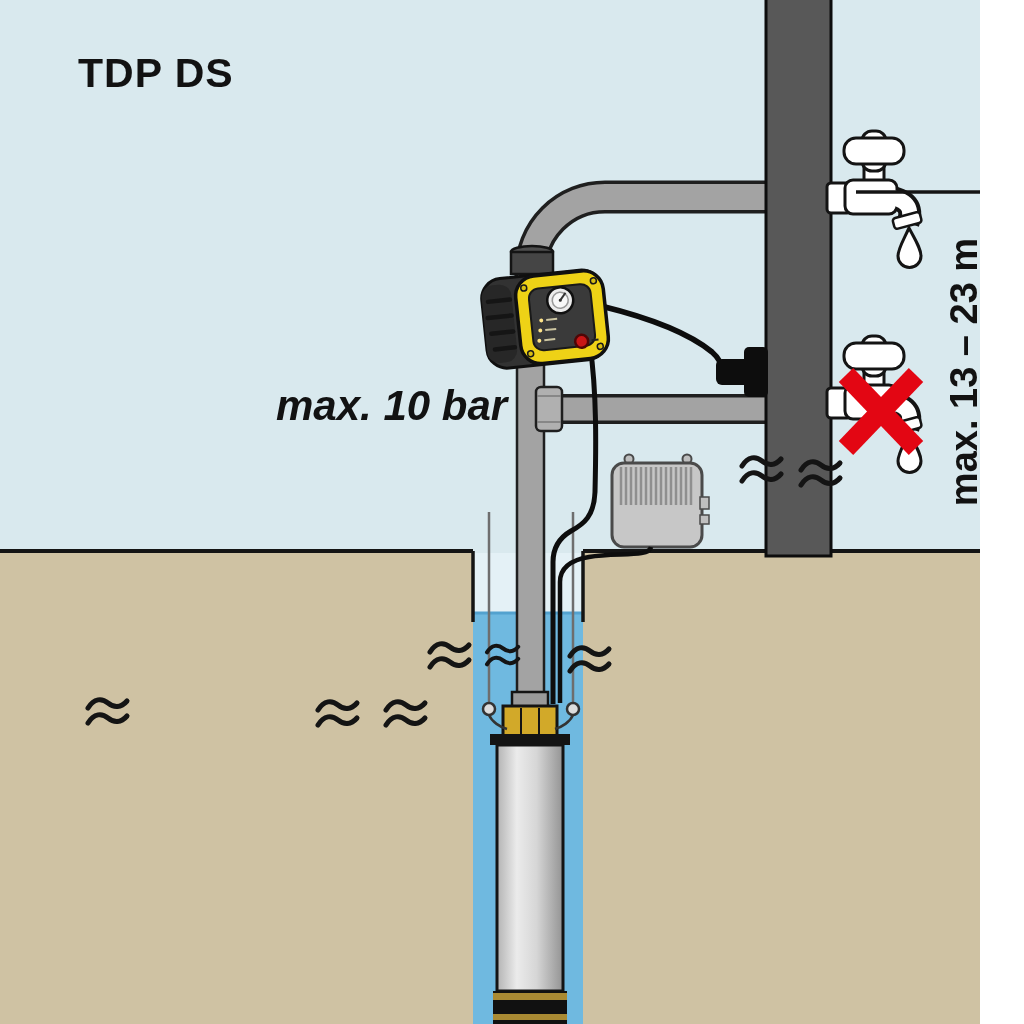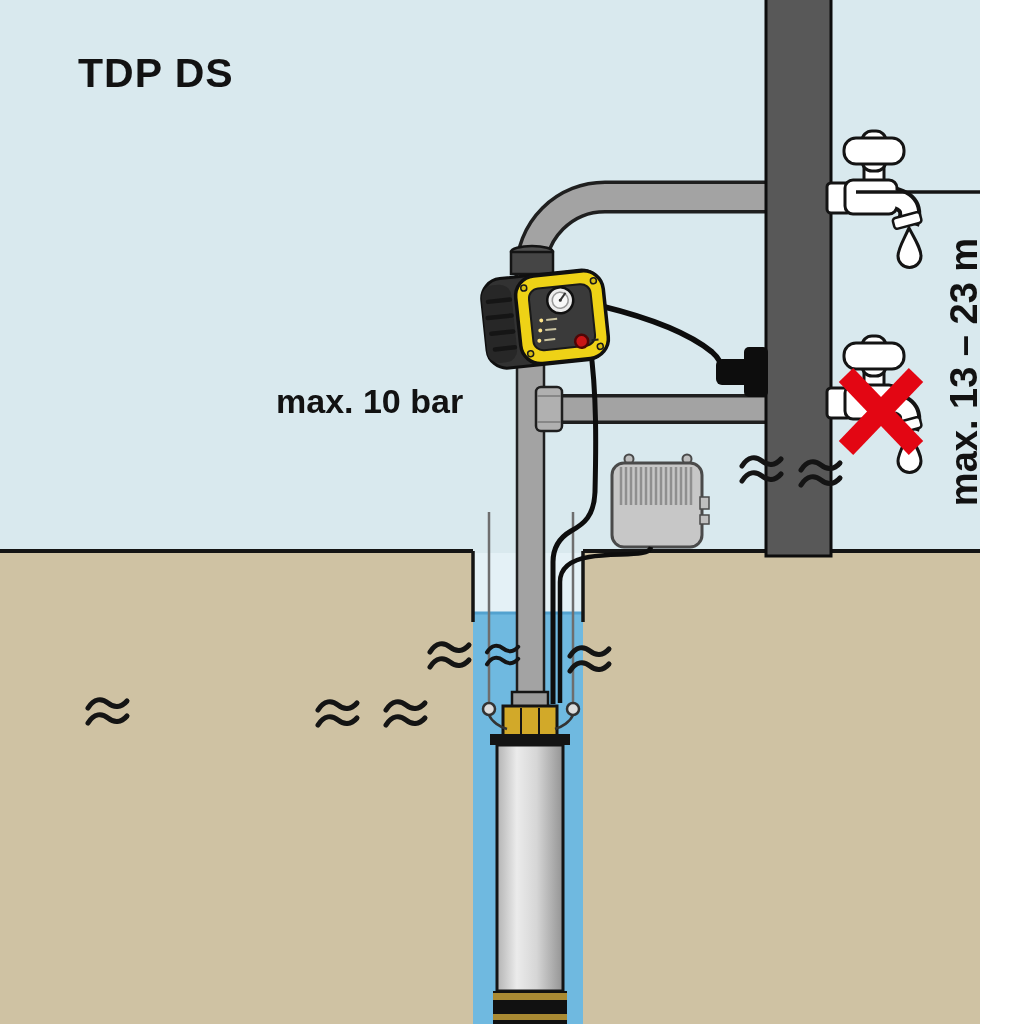--- a/index.html
+++ b/index.html
@@ -3,21 +3,21 @@
 <meta charset="utf-8">
 <style>
   html,body { margin:0; padding:0; background:#fff; }
   .stage {
     position:relative; width:980px; height:1024px; overflow:hidden;
     font-family:"Liberation Sans", sans-serif; background:#d9e9ee;
   }
   .stage svg { position:absolute; left:0; top:0; }
   .lbl { position:absolute; color:#121212; font-weight:700; white-space:nowrap; }
   .lbl-title { left:78px; top:50px; font-size:41px; letter-spacing:1px; }
-  .lbl-pressure { left:276px; top:382px; font-size:34px; }
+  .lbl-pressure { left:276px; top:382px; font-size:42px;font-style:italic; }
   .lbl-depth {
     left:795px; top:350px; width:340px; height:44px; text-align:center;
     font-size:38px; transform:rotate(-90deg); transform-origin:center center;
   }
 </style>
 </head>
 <body>
 
 <div class="stage">
 

